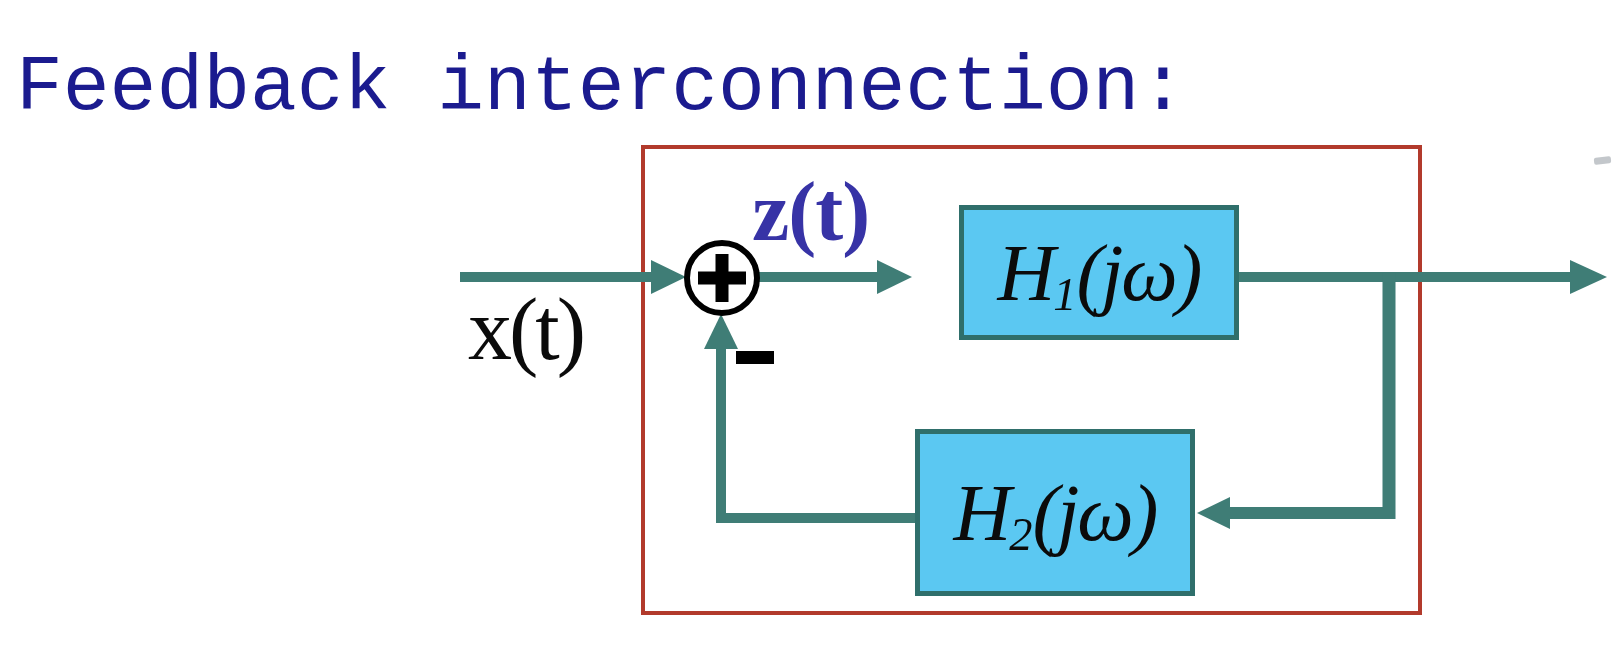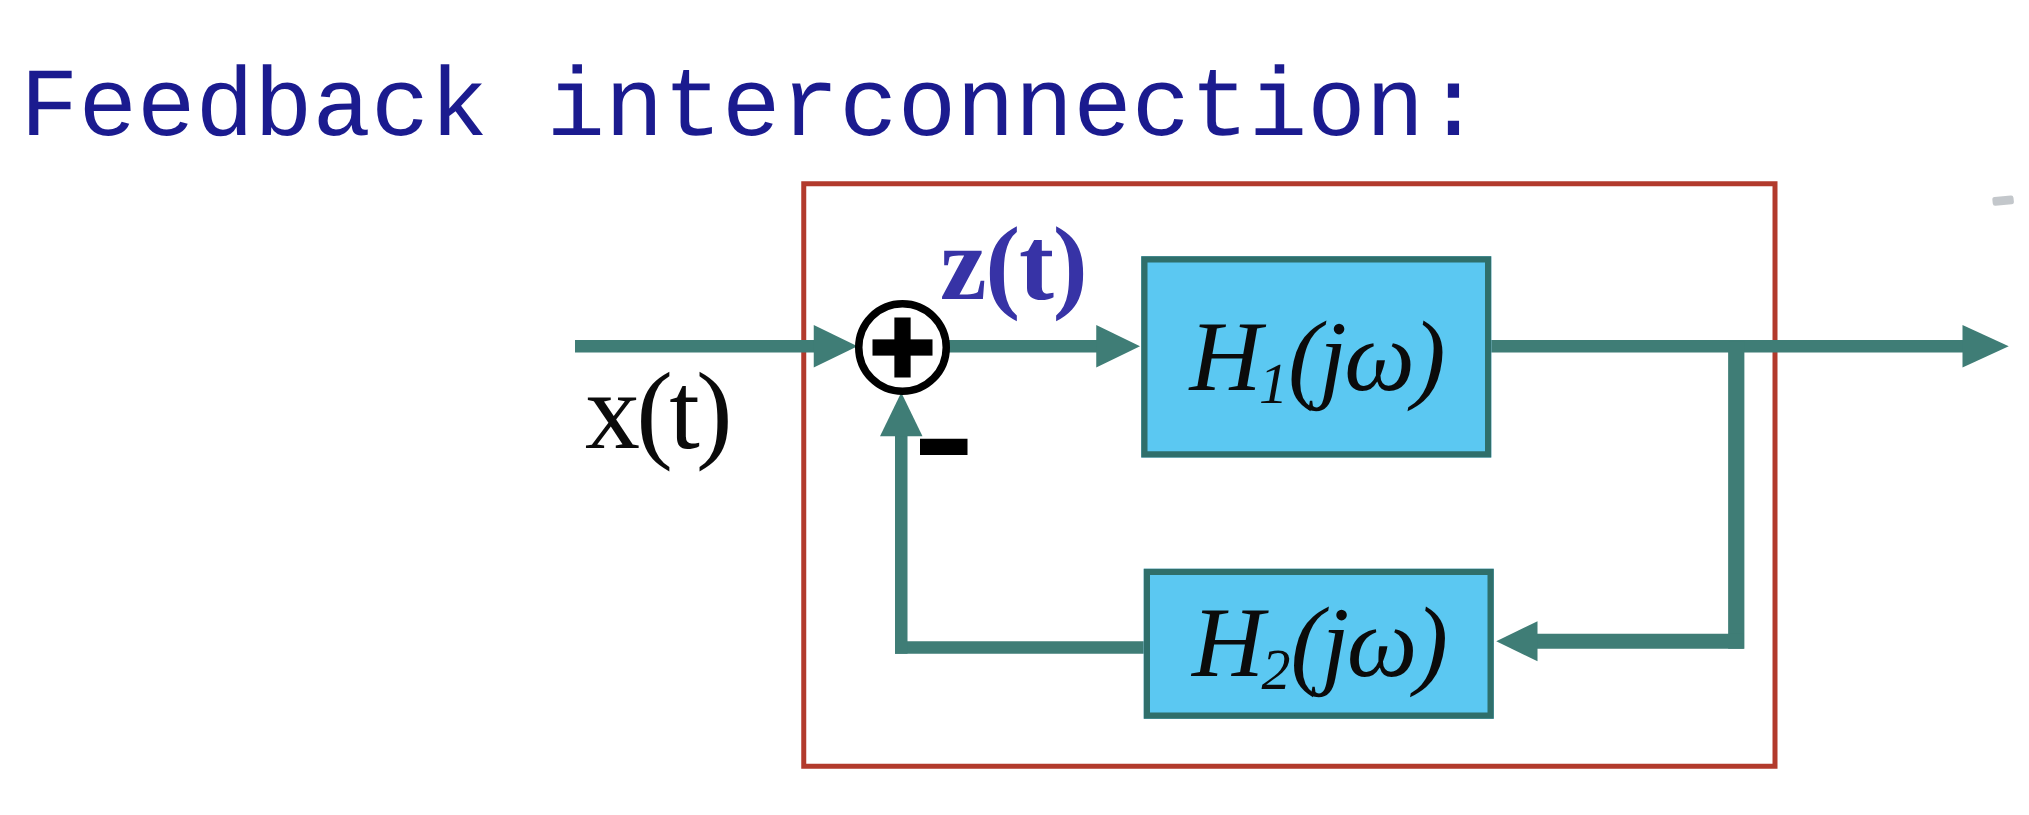--- a/index.html
+++ b/index.html
@@ -58,22 +58,22 @@
     position:absolute;left:736px;top:351px;
     width:38px;height:13px;background:#000;z-index:3;
   }
   .block{
     position:absolute;width:280px;
     background:var(--block-fill);
     border:5px solid var(--block-border);
     display:flex;align-items:center;justify-content:center;
     z-index:2;
   }
-  .block-h1{left:913px;top:205px;height:161px;}
-  .block-h2{left:915px;top:455px;height:120px;justify-content:center;}
+  .block-h1{left:959px;top:205px;height:135px;}
+  .block-h2{left:915px;top:429px;height:167px;justify-content:center;}
   .block-label{
     font-style:italic;font-size:80px;line-height:1;
     color:var(--signal-color);
     font-family:"Liberation Serif", serif;
     white-space:nowrap;letter-spacing:-2px;
   }
   .block-label .sub{
     font-size:0.58em;
     position:relative;top:0.22em;
     letter-spacing:0;

